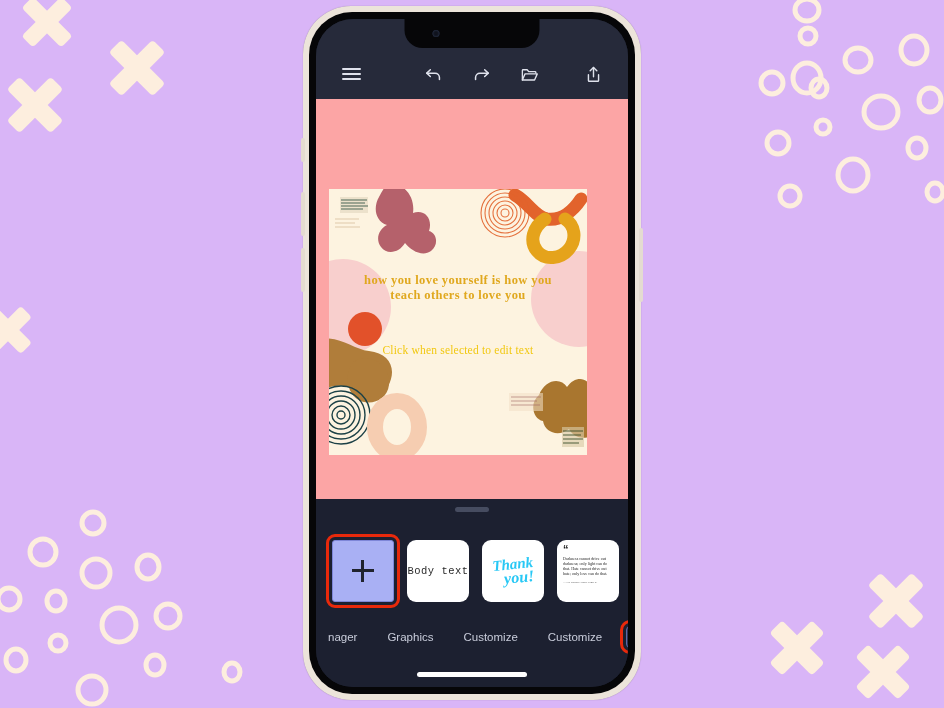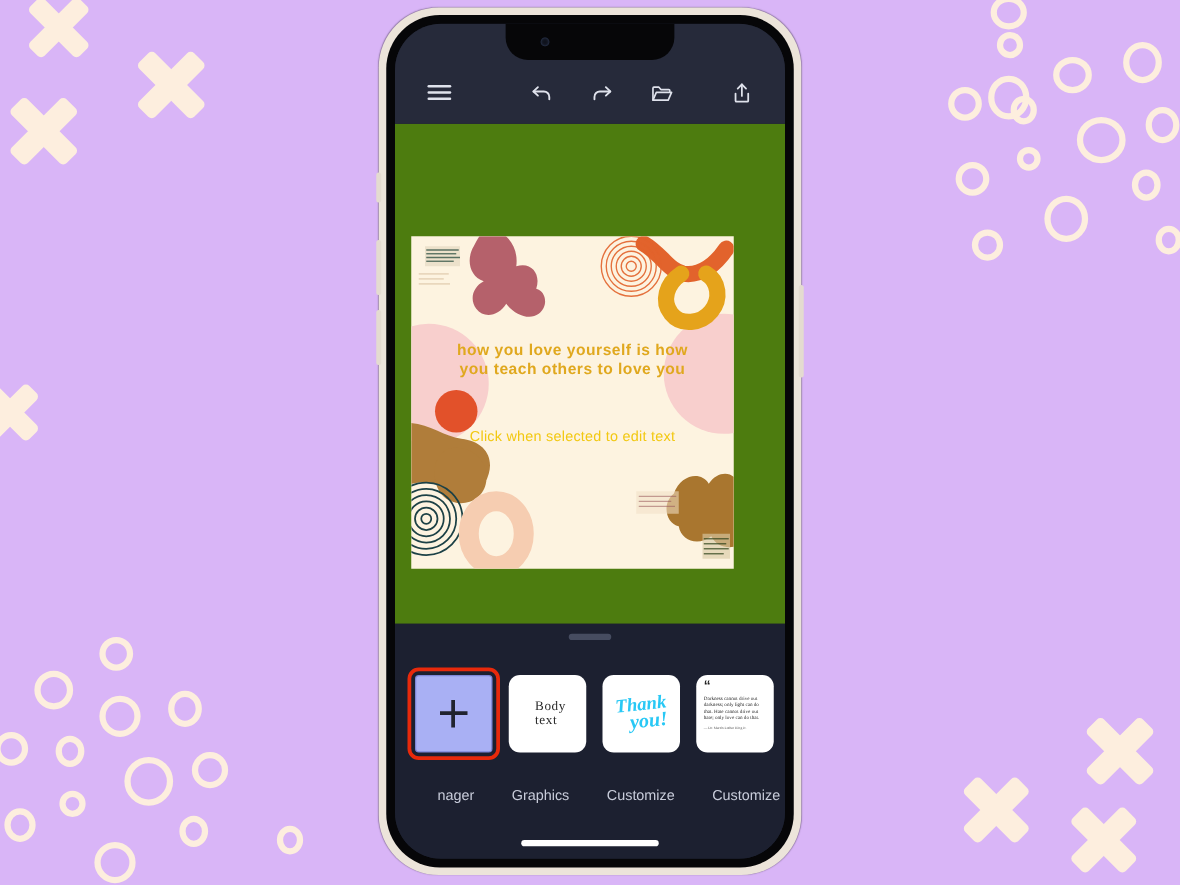--- a/index.html
+++ b/index.html
@@ -80,21 +80,22 @@
   #tb-mid   { display: flex; gap: 18px; margin-left: 52px; }
   #tb-right { margin-left: auto; }
   .hamburger span {
     display: block; width: 19px; height: 2px;
     background: #dfe2ec; border-radius: 1px; margin: 3px 0;
   }
 
   
   #canvas-area {
     position: absolute; top: 80px; left: 0; right: 0; bottom: 188px;
-    background: #4d7c0f;
+    background: #fca5a5;
+    font-family: Liberation Serif, serif;
   }
   #artboard {
     position: absolute;
     left: 13px; top: 90px;
     width: 258px; height: 266px;
     background: #fdf3e0;
     overflow: hidden;
   }
   .shape { position: absolute; }
 
@@ -161,22 +162,22 @@
   .plus-glyph {
     width: 22px; height: 22px; position: relative;
   }
   .plus-glyph::before, .plus-glyph::after {
     content: ""; position: absolute; background: #20232e;
   }
   .plus-glyph::before { left: 9px; top: 0; width: 3px; height: 22px; }
   .plus-glyph::after  { top: 9px; left: 0; height: 3px; width: 22px; }
 
   .body-text-lbl {
-    font-family: Liberation Serif, serif;
-    font-size: 10.5px; color: #2a2a2a; letter-spacing: .5px; padding-left: 21px;
+    font-family: Liberation Mono, monospace;
+    font-size: 10.5px; color: #2a2a2a; letter-spacing: .5px;
   }
   .thankyou {
     color: #28c8f5;
     font-family: "Liberation Serif", serif;
     font-style: italic;
     font-weight: bold;
     font-size: 15px;
     line-height: 14px;
     text-align: center;
     transform: rotate(-6deg);
@@ -195,21 +196,20 @@
     font-size: 2.9px; color: #555; margin-top: 4px;
   }
 
   
   #bottom-nav {
     position: absolute; left: 0; right: 0; bottom: 32px;
     height: 36px;
     display: flex; align-items: center;
     gap: 18px; padding-left: 6px;
     overflow: hidden;
-    margin-left: 22px;
   }
   .nav-item {
     flex: 0 0 auto;
     color: #c9cddb;
     font-size: 11.5px;
     white-space: nowrap;
     padding: 4px 6px;
   }
   .nav-item.active {
     background: #2e3555;

